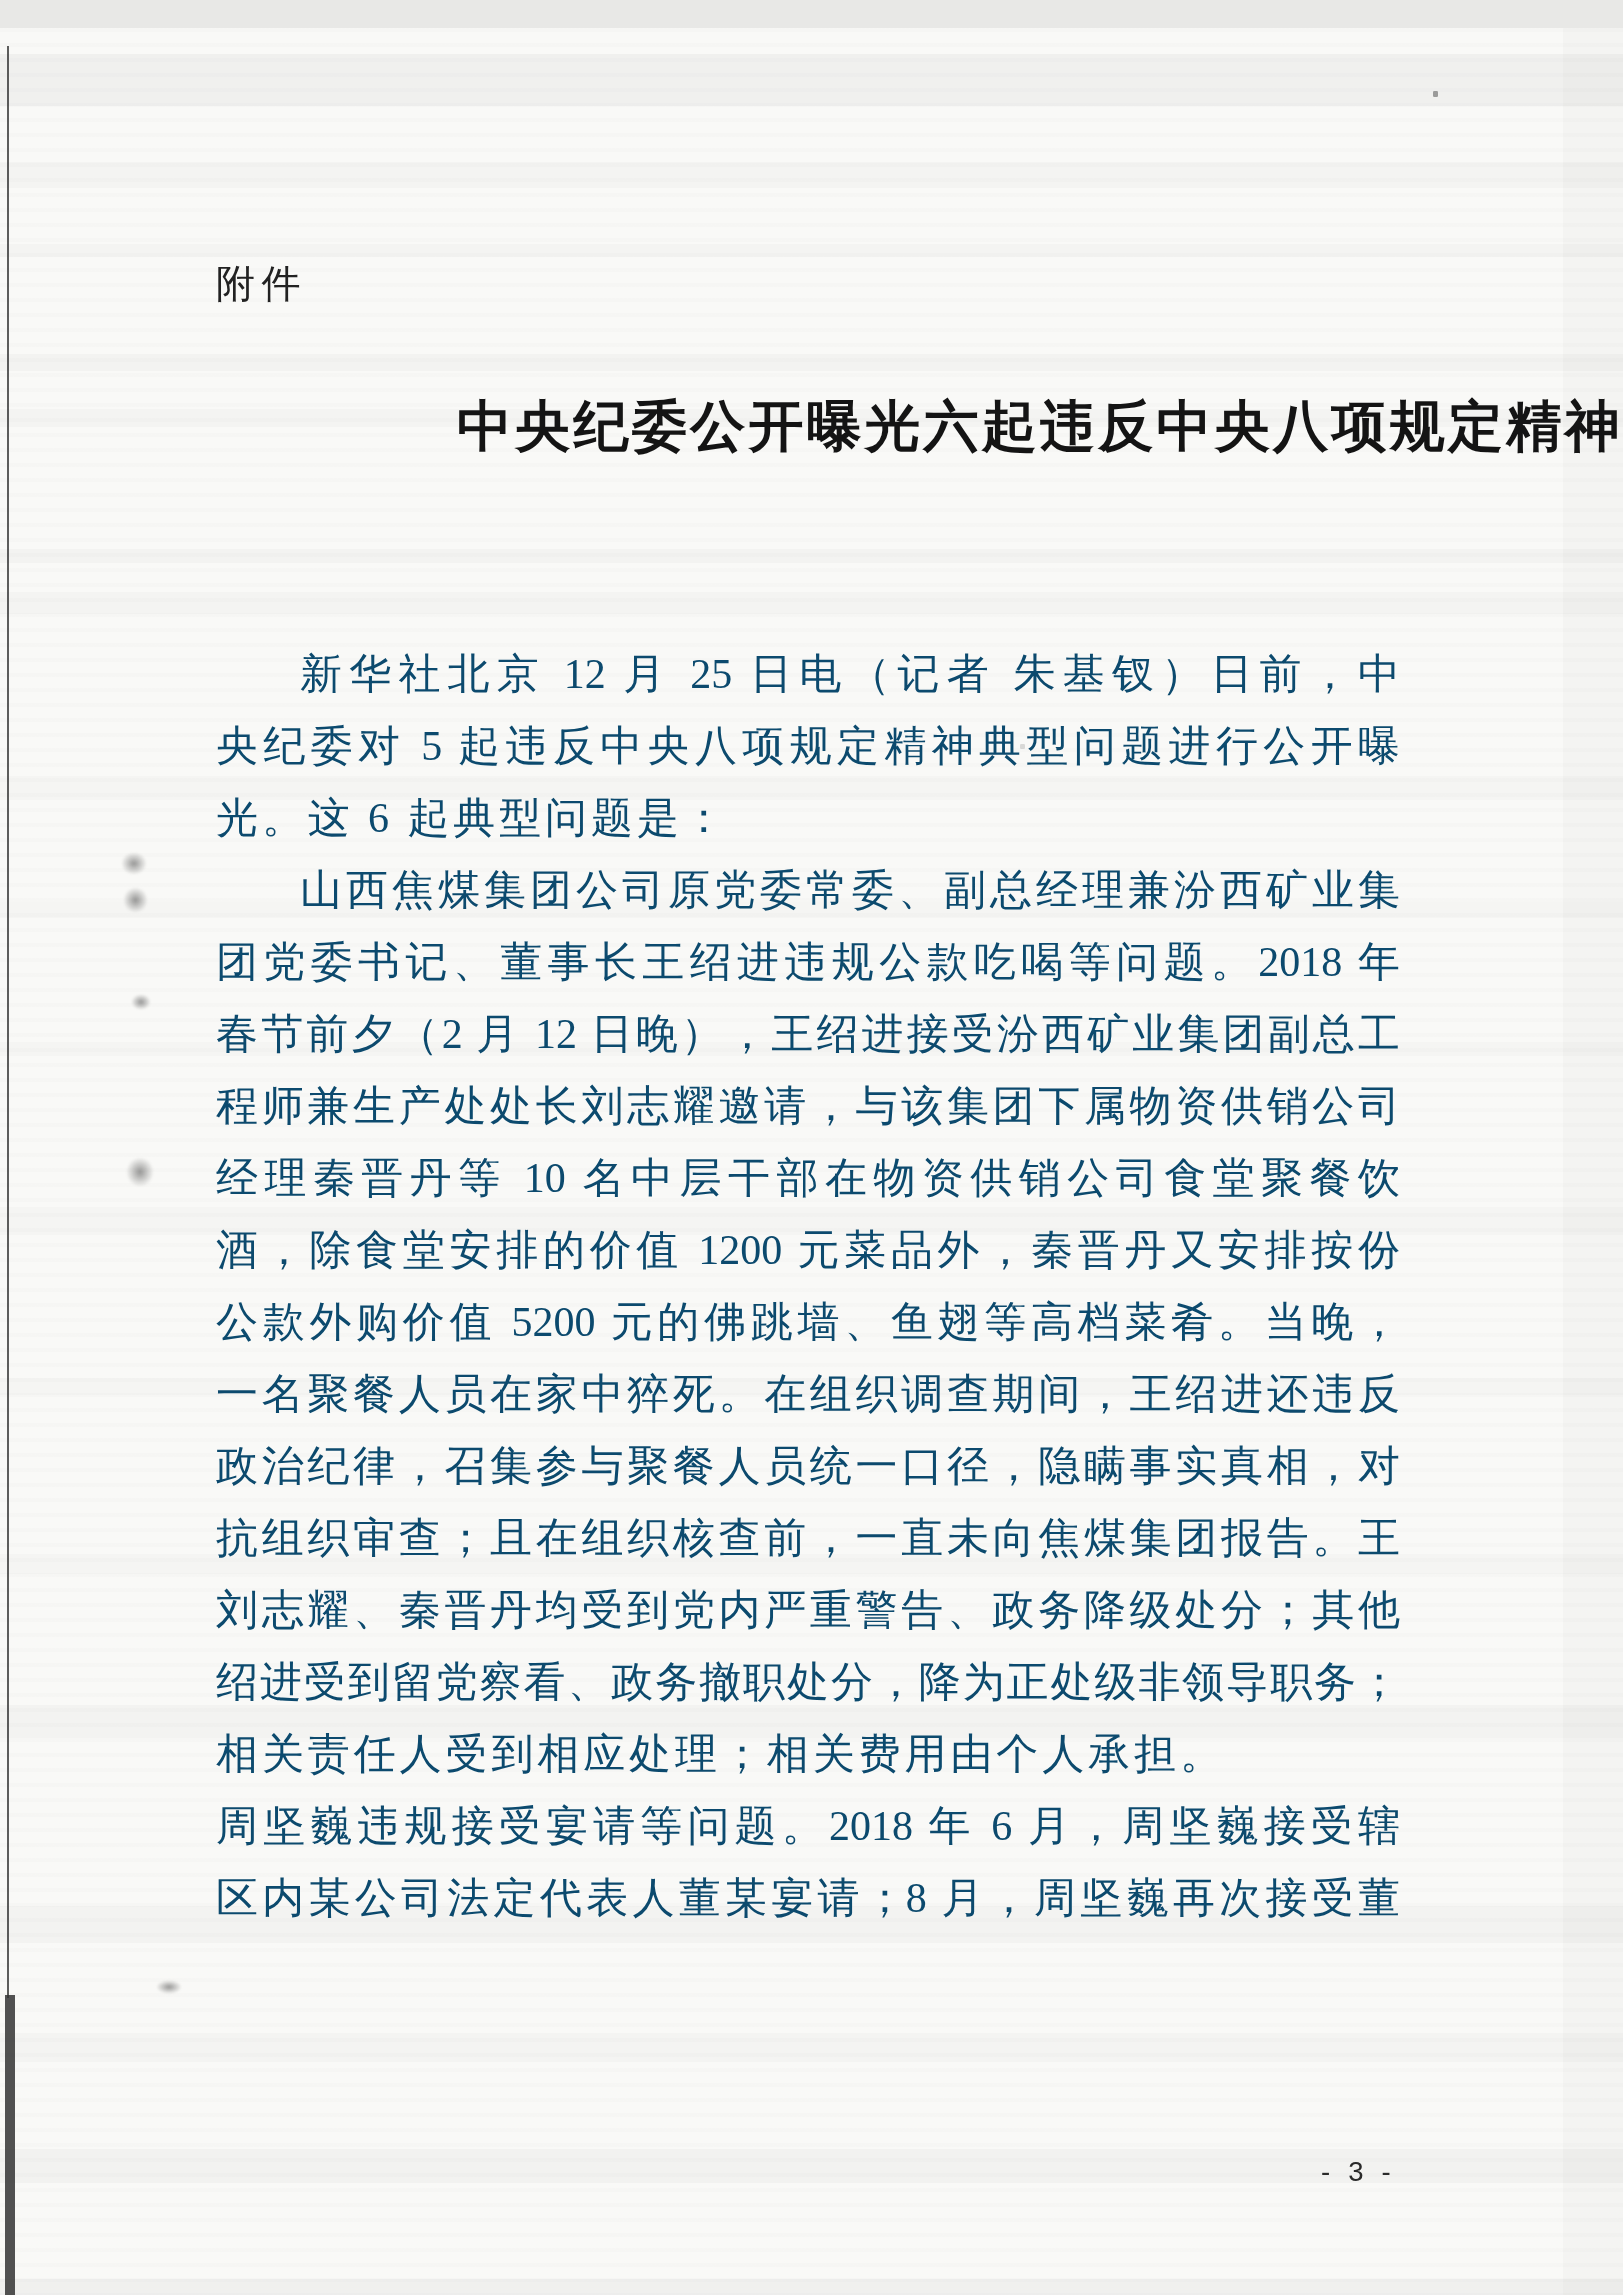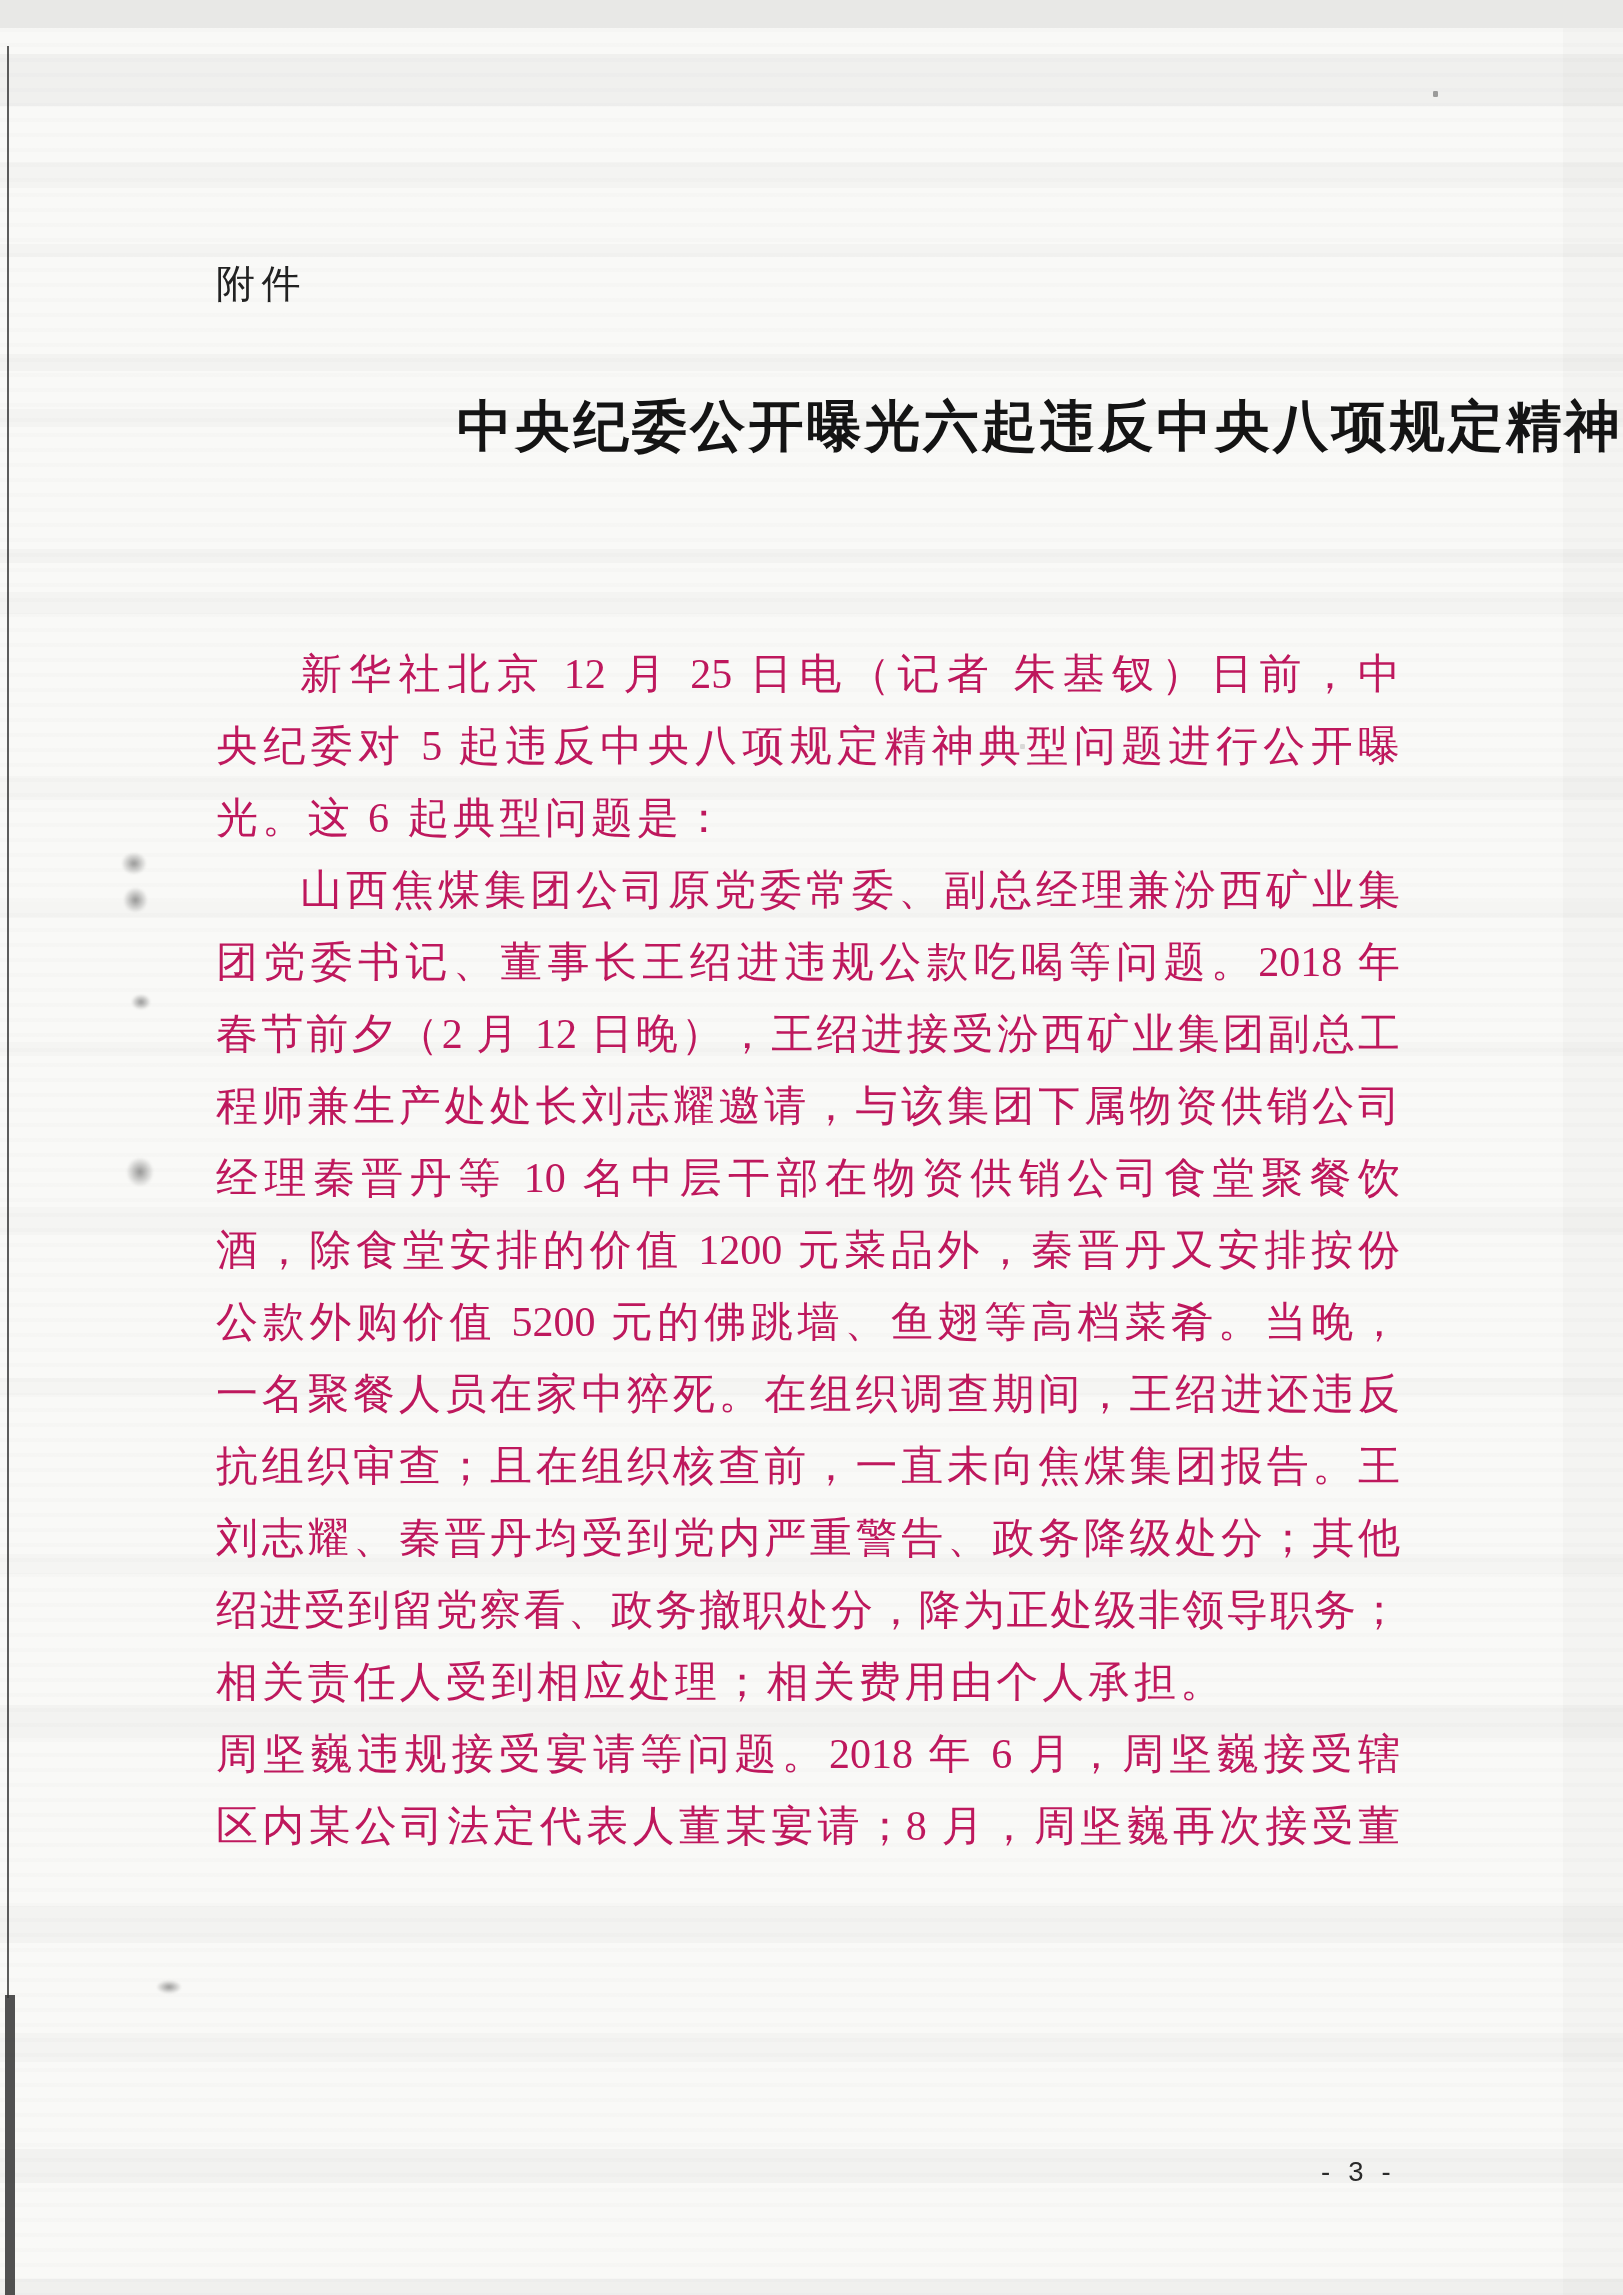--- a/index.html
+++ b/index.html
@@ -43,21 +43,21 @@
   .doc-title{
     position:absolute;left:0;top:354px;width:1623px;
     text-align:right;font-weight:bold;color:#141414;
     font-size:55px;line-height:90px;letter-spacing:3.3px;
   }
   .body-block{
     position:absolute;left:216px;top:610px;width:1184px;
   }
   .line{
     width:1184px;height:72px;line-height:72px;
-    font-size:42px;color:#be185d;
+    font-size:42px;color:#0c4a6e;
     text-align:justify;text-align-last:justify;
     text-justify:inter-character;
     white-space:nowrap;
   }
   .line.indent{padding-left:84px;width:1100px;}
   .line.short{text-align-last:left;letter-spacing:3.9px;}
   .pagenum{
     position:absolute;left:1321px;top:2128px;
     font-size:27.5px;letter-spacing:5.2px;color:#2a2a2a;
     font-family:"Liberation Sans","DejaVu Sans",sans-serif;
@@ -115,20 +115,21 @@
       <div class="line">央纪委对 5 起违反中央八项规定精神典型问题进行公开曝</div>
       <div class="line short">光。这 6 起典型问题是：</div>
       <div class="line indent">山西焦煤集团公司原党委常委、副总经理兼汾西矿业集</div>
       <div class="line">团党委书记、董事长王绍进违规公款吃喝等问题。2018 年</div>
       <div class="line">春节前夕（2 月 12 日晚），王绍进接受汾西矿业集团副总工</div>
       <div class="line">程师兼生产处处长刘志耀邀请，与该集团下属物资供销公司</div>
       <div class="line">经理秦晋丹等 10 名中层干部在物资供销公司食堂聚餐饮</div>
       <div class="line">酒，除食堂安排的价值 1200 元菜品外，秦晋丹又安排按份</div>
       <div class="line">公款外购价值 5200 元的佛跳墙、鱼翅等高档菜肴。当晚，</div>
       <div class="line">一名聚餐人员在家中猝死。在组织调查期间，王绍进还违反</div>
+      <div class="line">政治纪律，召集参与聚餐人员统一口径，隐瞒事实真相，对</div>
       <div class="line">抗组织审查；且在组织核查前，一直未向焦煤集团报告。王</div>
       <div class="line">刘志耀、秦晋丹均受到党内严重警告、政务降级处分；其他</div>
       <div class="line">绍进受到留党察看、政务撤职处分，降为正处级非领导职务；</div>
       <div class="line short">相关责任人受到相应处理；相关费用由个人承担。</div>
       <div class="line">周坚巍违规接受宴请等问题。2018 年 6 月，周坚巍接受辖</div>
       <div class="line">区内某公司法定代表人董某宴请；8 月，周坚巍再次接受董</div>
     </div>
 
   <div class="pagenum">- 3 -</div>
 

